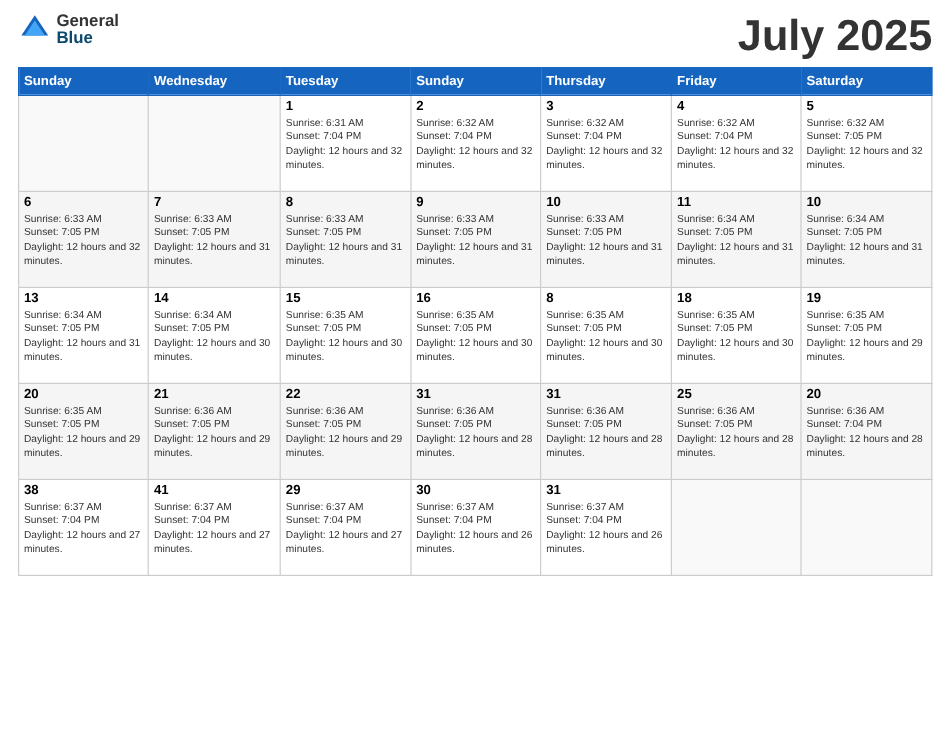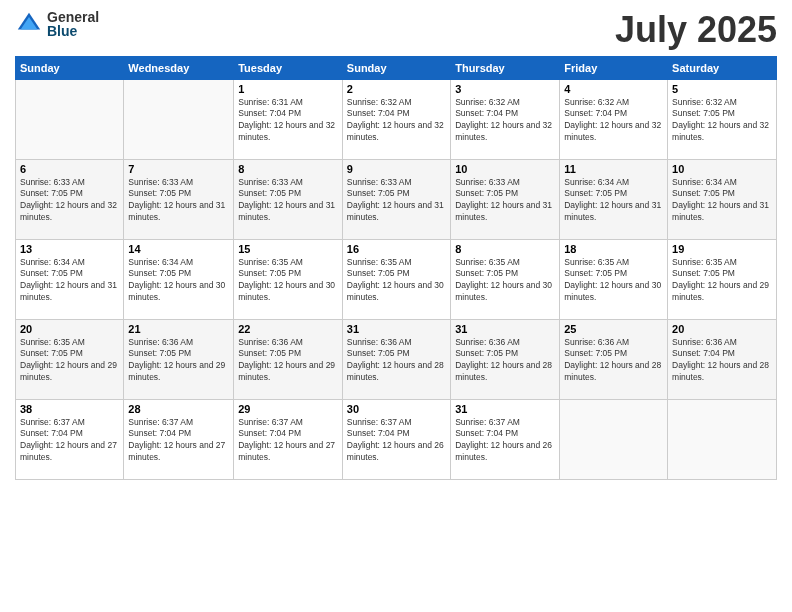--- a/index.html
+++ b/index.html
@@ -296,21 +296,21 @@
           </td>
         </tr>
         <tr>
           <td>
             <div class="day-number">38</div>
             <div class="day-info" style="white-space: pre-line;">Sunrise: 6:37 AM
 Sunset: 7:04 PM
 Daylight: 12 hours and 27 minutes.</div>
           </td>
           <td>
-            <div class="day-number">28</div>
+            <div class="day-number">41</div>
             <div class="day-info" style="white-space: pre-line;">Sunrise: 6:37 AM
 Sunset: 7:04 PM
 Daylight: 12 hours and 27 minutes.</div>
           </td>
           <td>
             <div class="day-number">29</div>
             <div class="day-info" style="white-space: pre-line;">Sunrise: 6:37 AM
 Sunset: 7:04 PM
 Daylight: 12 hours and 27 minutes.</div>
           </td>

